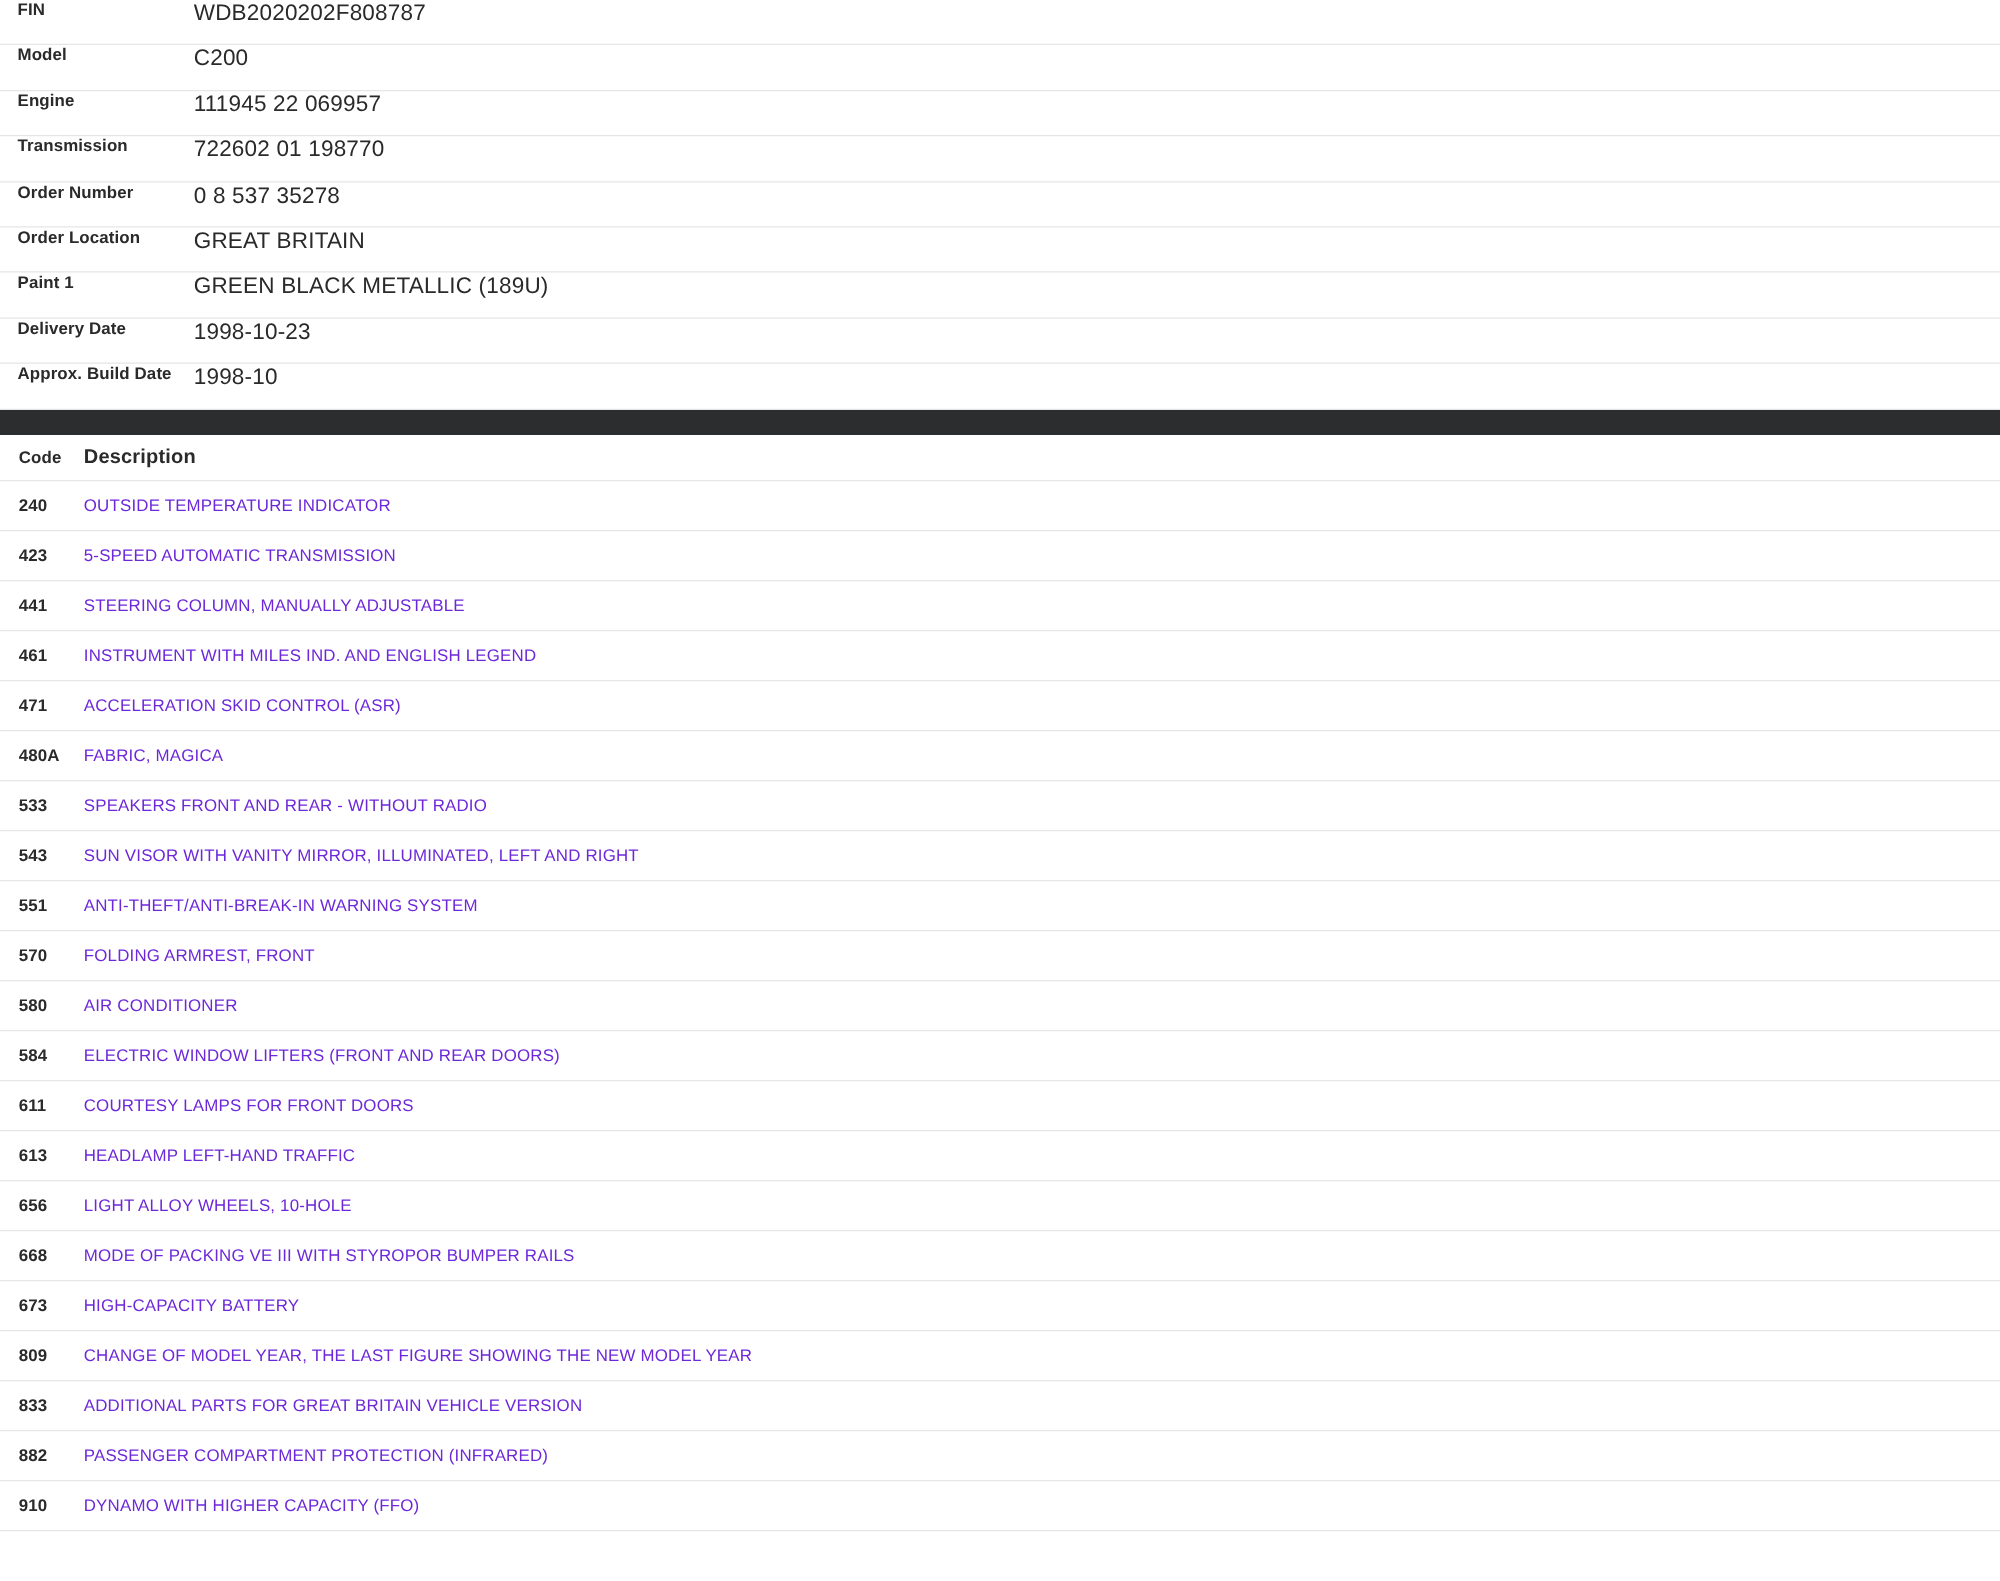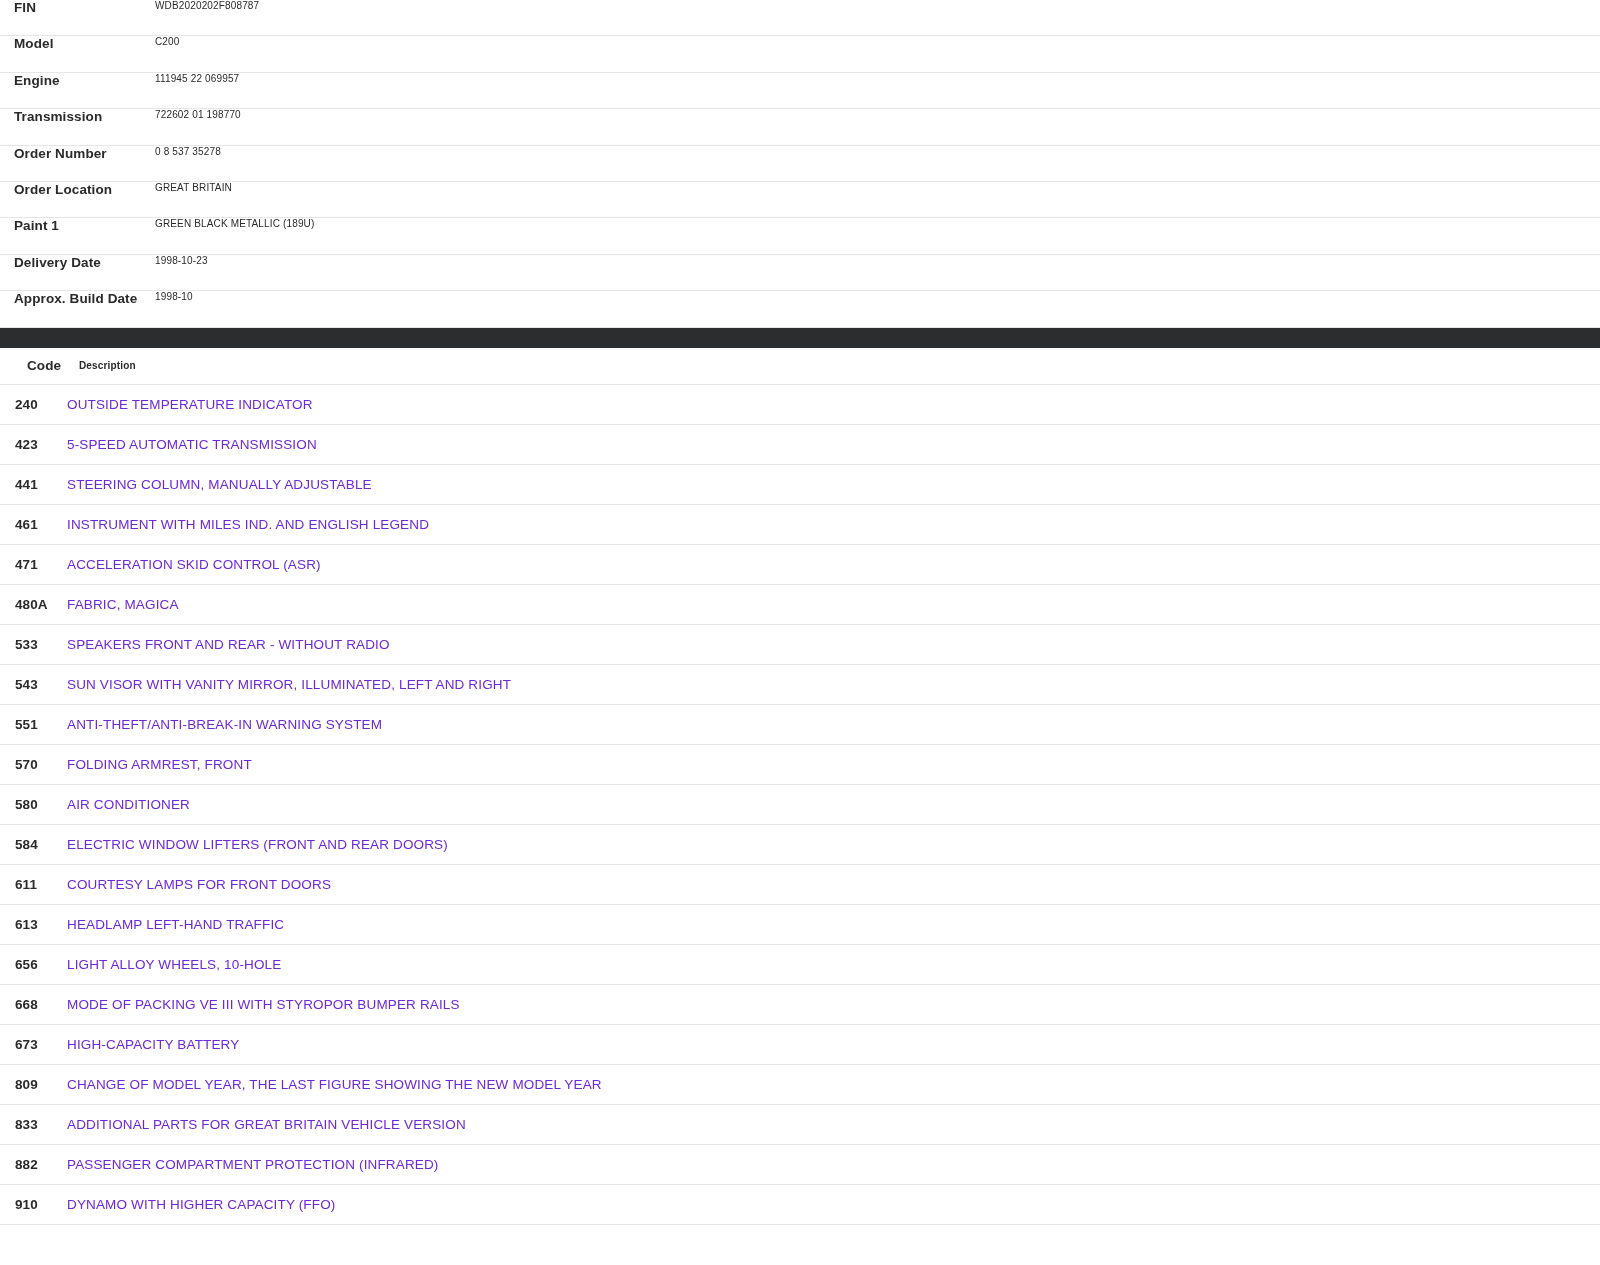--- a/index.html
+++ b/index.html
@@ -43,21 +43,21 @@
     padding-left: 14px;
     box-sizing: border-box;
     font-size: 13.5px;
     font-weight: bold;
     color: #2a2a2a;
     letter-spacing: 0.1px;
   }
   .spec-value {
     flex: 1;
     padding-left: 0px;
-    font-size: 10px;
+    font-size: 18px;
     font-weight: normal;
     color: #2a2a2a;
     letter-spacing: 0.15px;
   }
 
   
   .dark-bar {
     width: 100%;
     height: 20px;
     background: #2b2d2f;
@@ -72,21 +72,20 @@
   .codes-table tr {
     border-bottom: 1px solid #e6e6e6;
   }
   .codes-row {
     display: flex;
     align-items: center;
     height: 37px;
   }
   .codes-head .codes-row {
     height: 34px;
-    padding-left: 12px;
   }
   .code-cell {
     width: 66px;
     min-width: 66px;
     padding-left: 14px;
     box-sizing: border-box;
     font-size: 13.5px;
     font-weight: bold;
     color: #2a2a2a;
     letter-spacing: 0.1px;
@@ -96,21 +95,21 @@
     font-size: 13.5px;
     color: #6d28d9;
     letter-spacing: 0.15px;
   }
   .codes-head .code-cell,
   .codes-head .desc-cell {
     font-weight: bold;
     color: #2a2a2a;
   }
   .codes-head .desc-cell {
-    font-size: 10px;
+    font-size: 16px;
   }
 </style>
 </head>
 <body>
 
 <div class="page">
 
   <table class="spec-table">
     <tbody>
         <tr>

